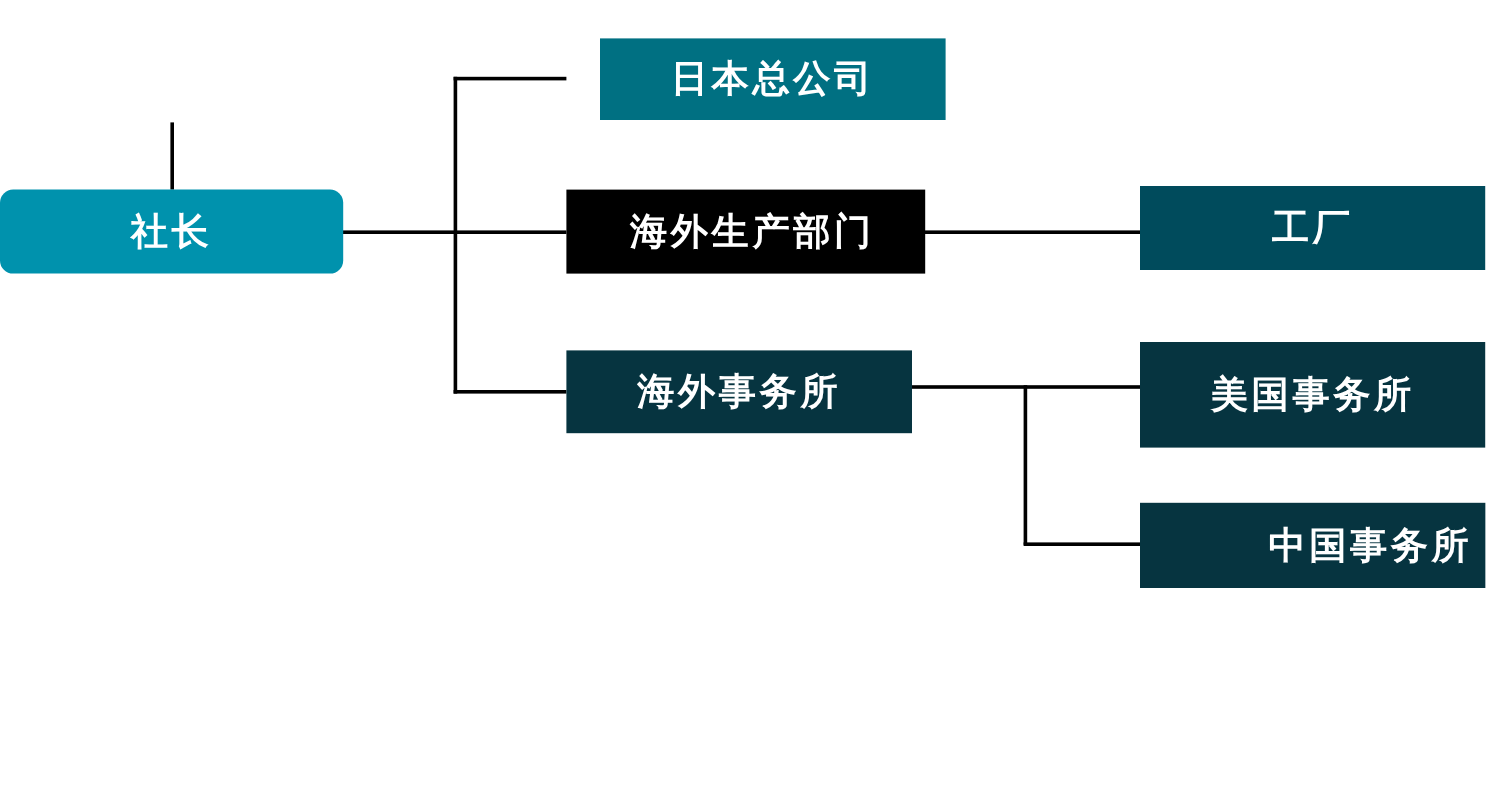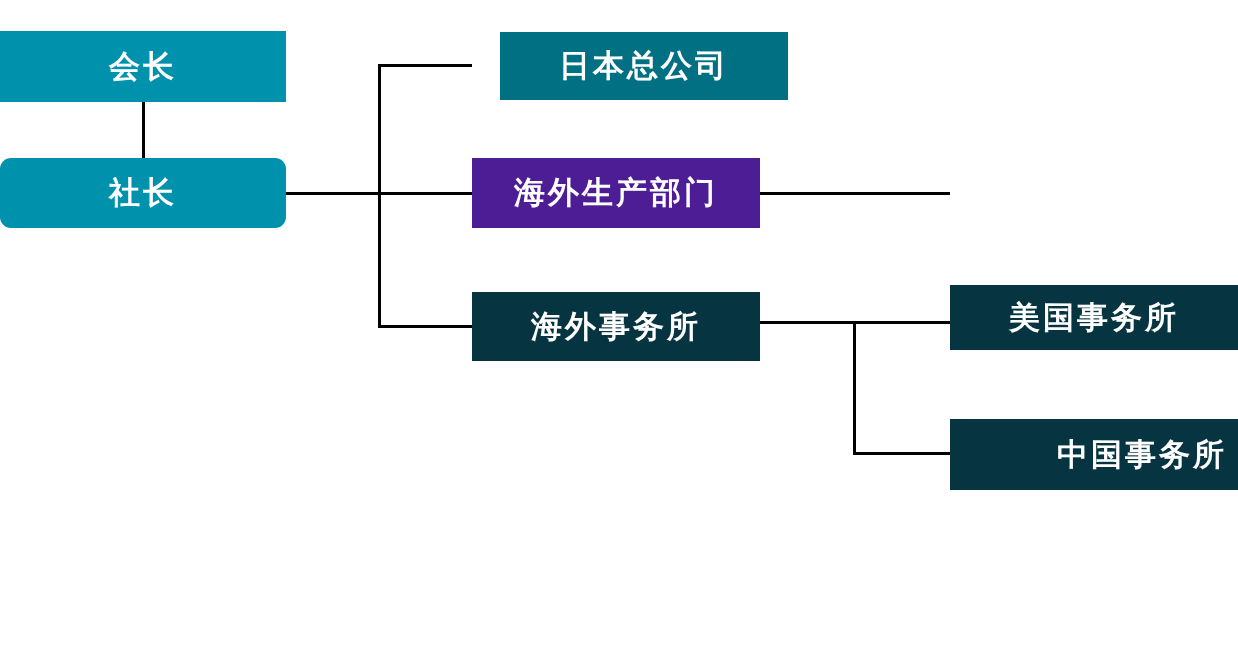--- a/index.html
+++ b/index.html
@@ -31,21 +31,21 @@
     background: #000000;
   }
 
   
   .n-chairman            { left: 0px;   top: 31px;  width: 286px; height: 71px; }
   .n-president           { left: 0px;   top: 158px; width: 286px; height: 70px; border-radius: 11px; }
   .n-japan-hq            { left: 472px; top: 32px;  width: 288px; height: 68px; margin-left: 28px; }
   .n-overseas-production { left: 472px; top: 158px; width: 288px; height: 70px; }
   .n-overseas-office     { left: 472px; top: 292px; width: 288px; height: 69px; text-align: center; }
   .n-factory             { left: 950px; top: 155px; width: 288px; height: 70px; }
-  .n-us-office           { left: 950px; top: 285px; width: 288px; height: 65px; }
+  .n-us-office           { left: 950px; top: 285px; width: 288px; height: 88px; }
   .n-china-office        { left: 950px; top: 419px; width: 288px; height: 71px; }
 
   
   .l-chairman-president  { left: 142px; top: 102px; width: 3px;   height: 56px; }
   .l-president-out       { left: 285px; top: 192px; width: 187px; height: 3px; }
   .l-trunk               { left: 378px; top: 64px;  width: 3px;   height: 264px; }
   .l-branch-top          { left: 378px; top: 64px;  width: 94px;  height: 3px; }
   .l-branch-bottom       { left: 378px; top: 325px; width: 94px;  height: 3px; }
   .l-production-factory  { left: 760px; top: 192px; width: 190px; height: 3px; }
   .l-office-out          { left: 759px; top: 321px; width: 191px; height: 3px; }
@@ -60,28 +60,28 @@
   <div class="line l-chairman-president" style="background-color: rgb(0, 0, 0);"></div>
   <div class="line l-president-out" style="background-color: rgb(0, 0, 0);"></div>
   <div class="line l-trunk" style="background-color: rgb(0, 0, 0);"></div>
   <div class="line l-branch-top" style="background-color: rgb(0, 0, 0);"></div>
   <div class="line l-branch-bottom" style="background-color: rgb(0, 0, 0);"></div>
   <div class="line l-production-factory" style="background-color: rgb(0, 0, 0);"></div>
   <div class="line l-office-out" style="background-color: rgb(0, 0, 0);"></div>
   <div class="line l-office-trunk" style="background-color: rgb(0, 0, 0);"></div>
   <div class="line l-office-china" style="background-color: rgb(0, 0, 0);"></div>
 
-  <div class="node n-chairman" style="background-color: rgb(0, 146, 173);">会长</div>
 
   <div class="node n-president" style="background-color: rgb(0, 146, 173);">社长</div>
 
   <div class="node n-japan-hq" style="background-color: rgb(0, 112, 130);">日本总公司</div>
 
-  <div class="node n-overseas-production" style="background-color: #4c1d95;">海外生产部门</div>
+  <div class="node n-overseas-production" style="background-color: #000000; padding-left: 11px;">海外生产部门</div>
 
   <div class="node n-overseas-office" style="background-color: rgb(6, 52, 64);">海外事务所</div>
 
+  <div class="node n-factory" style="background-color: rgb(0, 75, 92);">工厂</div>
 
   <div class="node n-us-office" style="background-color: rgb(6, 52, 64);">美国事务所</div>
 
   <div class="node n-china-office" style="background-color: rgb(6, 52, 64); padding-left: 48px;">中国事务所</div>
 
 </div>
 
 </body></html>

